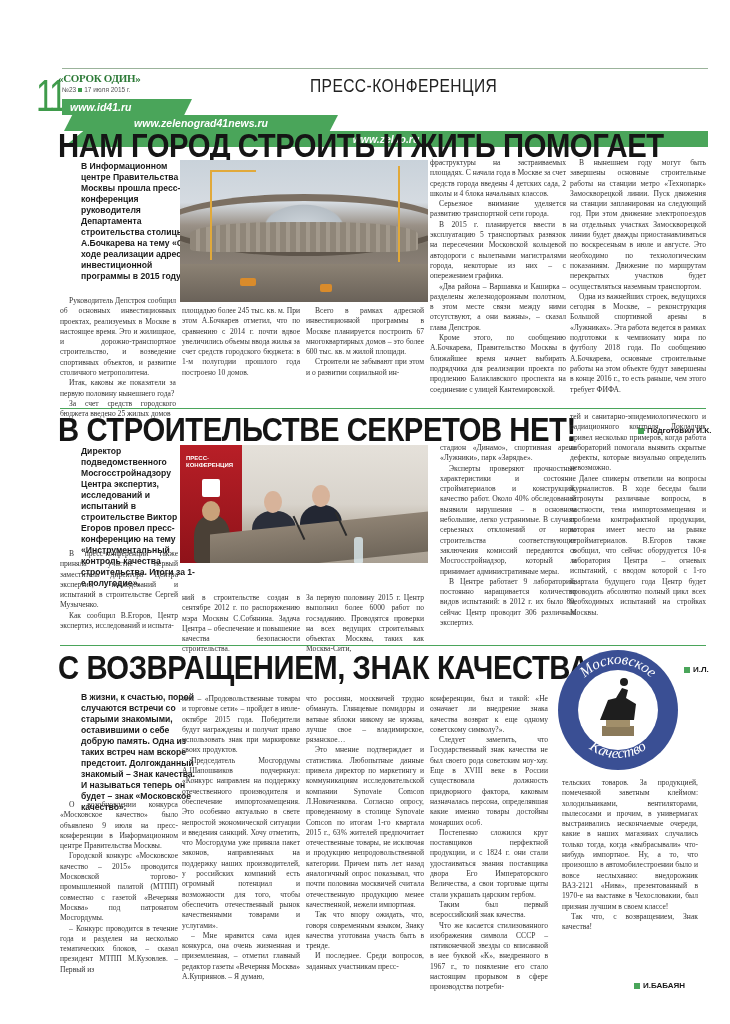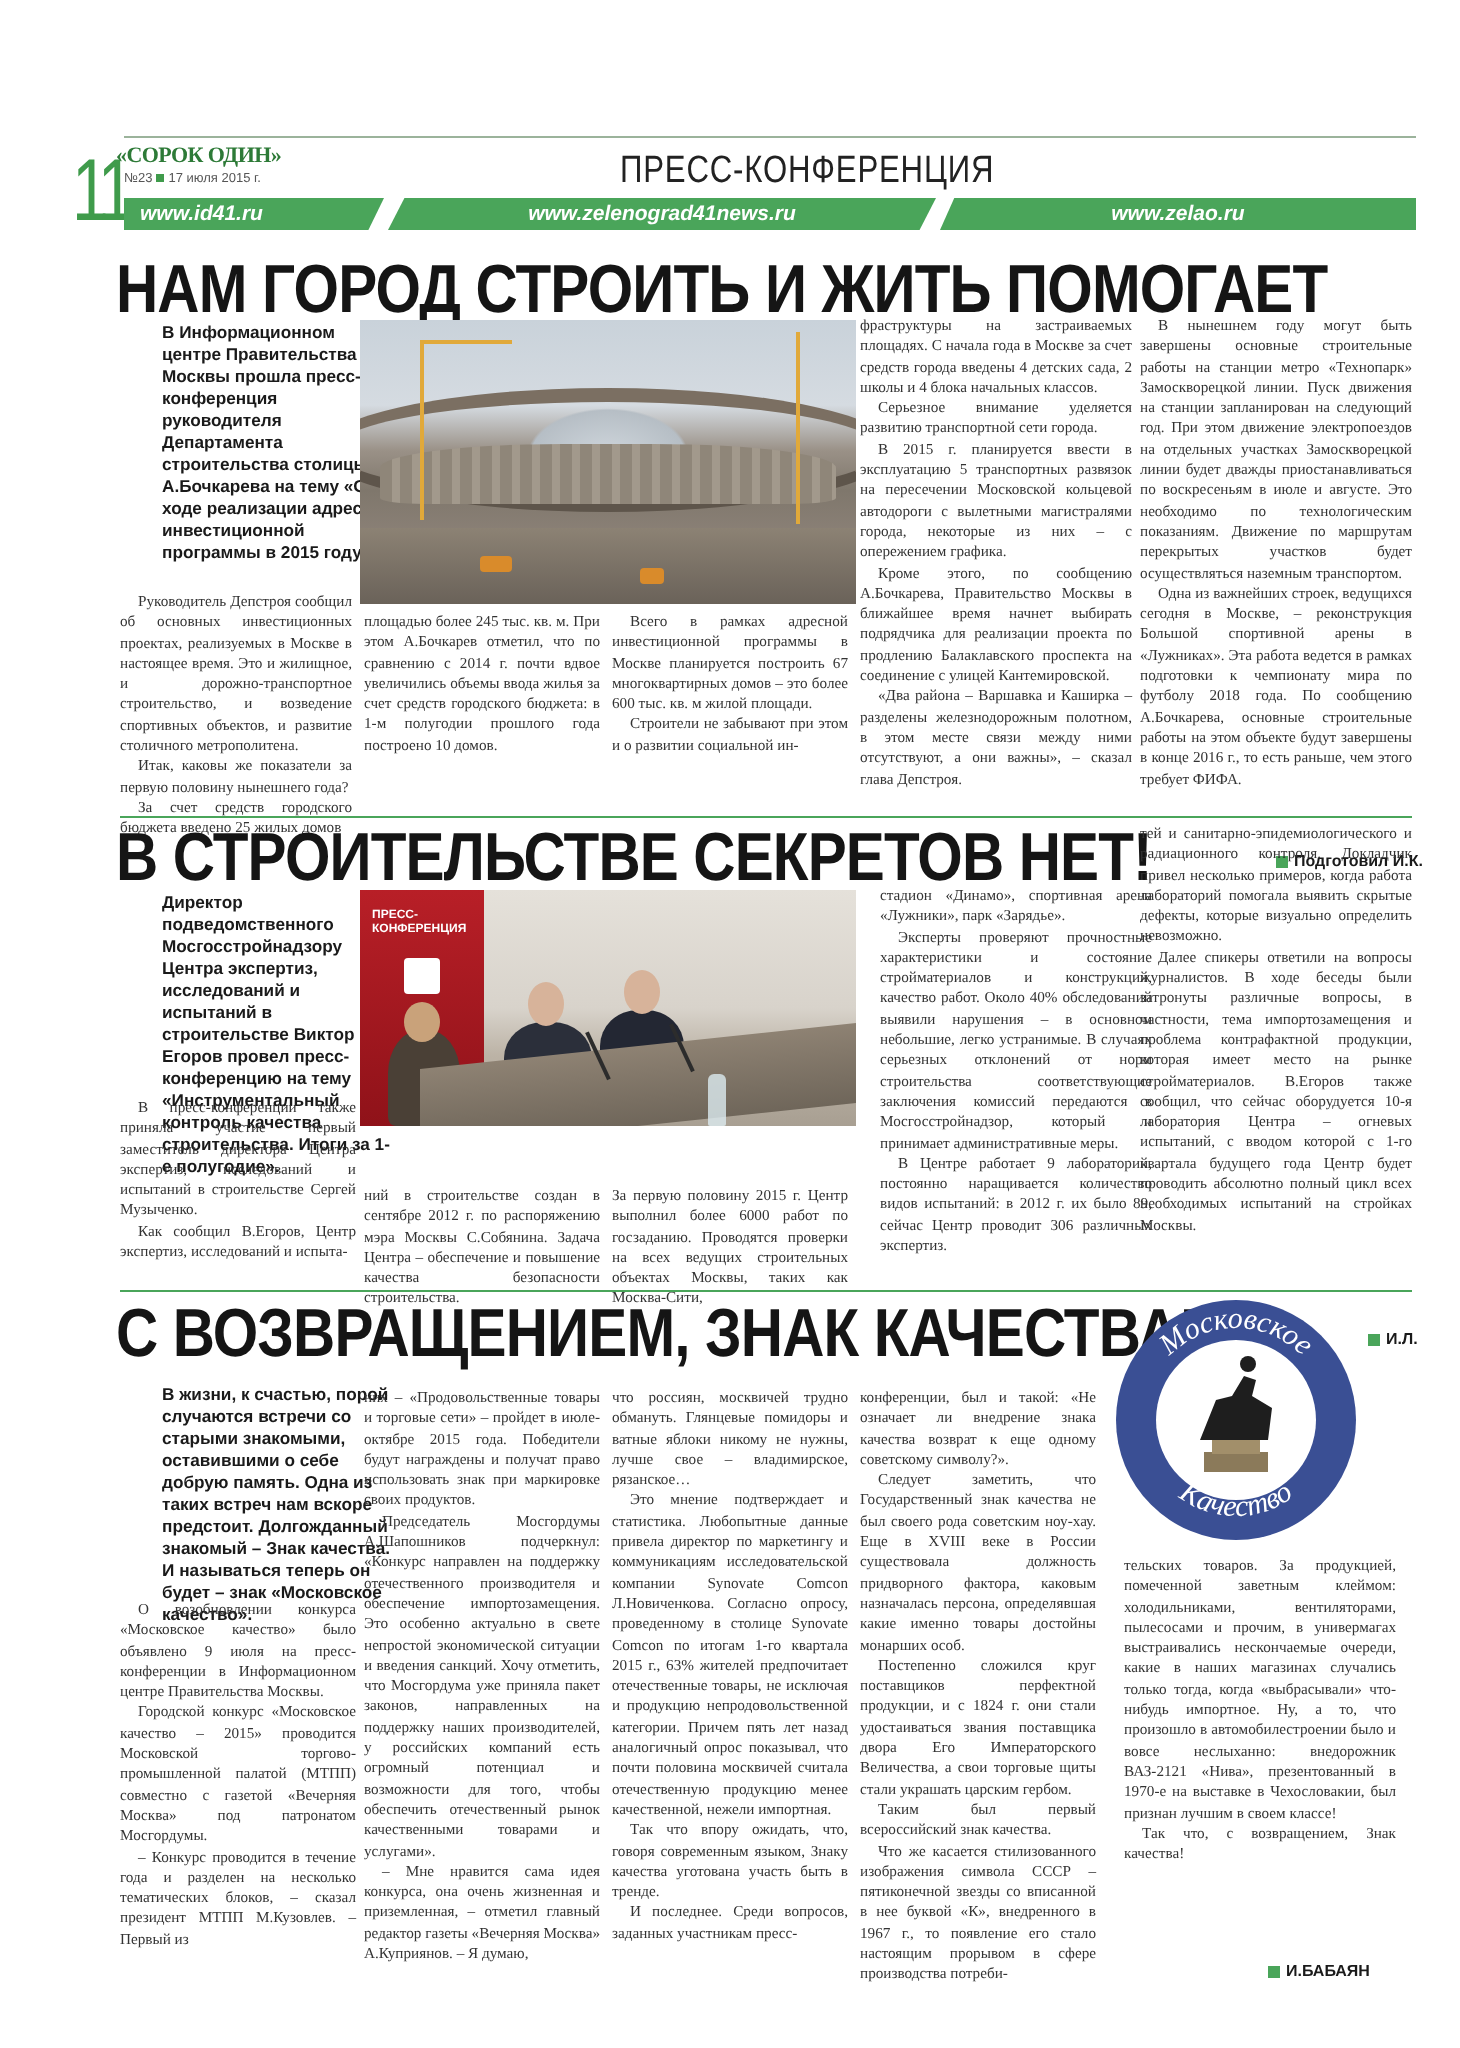--- a/index.html
+++ b/index.html
@@ -7,21 +7,21 @@
   body { font-family: "Liberation Serif", serif; color: #2a2a2a; position: relative; }
 
   
   .mast { position: absolute; left: 36px; top: 68px; width: 672px; height: 52px; }
   .mast .topline { position: absolute; left: 26px; right: 0; top: 0; border-top: 1px solid #9bb39b; }
   .pageno { position: absolute; left: 0; top: 6px; font-family: "Liberation Sans", sans-serif; font-size: 44px; font-weight: normal; color: #3f9b4b; letter-spacing: -4px; line-height: 44px; transform: scaleX(0.75); transform-origin: left; }
   .paper-name { position: absolute; left: 22px; top: 4px; font-family: "Liberation Serif", serif; font-size: 11px; font-weight: bold; color: #2d7a37; letter-spacing: -0.3px; }
   .issue { position: absolute; left: 26px; top: 18px; font-family: "Liberation Sans", sans-serif; font-size: 6.5px; color: #555; }
   .issue .sq { display: inline-block; width: 4px; height: 4px; background: #3f9b4b; margin: 0 2px; vertical-align: middle; }
   .rubric { position: absolute; left: 274px; top: 7px; font-family: "Liberation Sans", sans-serif; font-size: 19px; color: #222; letter-spacing: 0.5px; transform: scaleX(0.82); transform-origin: left; }
-  .greenbar { position: absolute; left: 26px; right: 0; top: 31px; height: 16px; display: flex; }
+  .greenbar { position: absolute; left: 26px; right: 0; top: 31px; height: 16px; display: flex; flex-direction: column; }
   .greenbar .seg { background: #4aa55a; color: #fff; font-family: "Liberation Sans", sans-serif; font-style: italic; font-weight: bold; font-size: 10.5px; line-height: 16px; height: 16px; }
   .greenbar .s1 { width: 130px; padding-left: 8px; clip-path: polygon(0 0, 100% 0, 94% 100%, 0 100%); }
   .greenbar .s2 { width: 274px; margin-left: 2px; text-align: center; clip-path: polygon(3% 0, 100% 0, 97% 100%, 0 100%); }
   .greenbar .s3 { flex: 1; margin-left: 2px; text-align: center; clip-path: polygon(3% 0, 100% 0, 100% 100%, 0 100%); }
 
   
   .headline { position: absolute; font-family: "Liberation Sans", sans-serif; font-weight: bold; color: #151515; letter-spacing: -0.5px; white-space: nowrap; transform-origin: left top; }
   .rule { position: absolute; left: 60px; width: 646px; border-top: 1.5px solid #4aa55a; }
 
   .col { position: absolute; font-family: "Liberation Serif", serif; font-size: 7.6px; line-height: 10.3px; color: #333; text-align: justify; }
@@ -98,22 +98,22 @@
   <p style="text-indent:0">площадью более 245 тыс. кв. м. При этом А.Бочкарев отметил, что по сравнению с 2014 г. почти вдвое увеличились объемы ввода жилья за счет средств городского бюджета: в 1-м полугодии прошлого года построено 10 домов.</p>
 </div>
 <div class="col" style="left:306px; top:306px; width:118px;">
   <p>Всего в рамках адресной инвестиционной программы в Москве планируется построить 67 многоквартирных домов – это более 600 тыс. кв. м жилой площади.</p>
   <p>Строители не забывают при этом и о развитии социальной ин-</p>
 </div>
 <div class="col" style="left:430px; top:158px; width:136px;">
   <p style="text-indent:0">фраструктуры на застраиваемых площадях. С начала года в Москве за счет средств города введены 4 детских сада, 2 школы и 4 блока начальных классов.</p>
   <p>Серьезное внимание уделяется развитию транспортной сети города.</p>
   <p>В 2015 г. планируется ввести в эксплуатацию 5 транспортных развязок на пересечении Московской кольцевой автодороги с вылетными магистралями города, некоторые из них – с опережением графика.</p>
+  <p>«Два района – Варшавка и Каширка – разделены железнодорожным полотном, в этом месте связи между ними отсутствуют, а они важны», – сказал глава Депстроя.</p>
   <p>Кроме этого, по сообщению А.Бочкарева, Правительство Москвы в ближайшее время начнет выбирать подрядчика для реализации проекта по продлению Балаклавского проспекта на соединение с улицей Кантемировской.</p>
-  <p>«Два района – Варшавка и Каширка – разделены железнодорожным полотном, в этом месте связи между ними отсутствуют, а они важны», – сказал глава Депстроя.</p>
 </div>
 <div class="col" style="left:570px; top:158px; width:136px;">
   <p>В нынешнем году могут быть завершены основные строительные работы на станции метро «Технопарк» Замоскворецкой линии. Пуск движения на станции запланирован на следующий год. При этом движение электропоездов на отдельных участках Замоскворецкой линии будет дважды приостанавливаться по воскресеньям в июле и августе. Это необходимо по технологическим показаниям. Движение по маршрутам перекрытых участков будет осуществляться наземным транспортом.</p>
   <p>Одна из важнейших строек, ведущихся сегодня в Москве, – реконструкция Большой спортивной арены в «Лужниках». Эта работа ведется в рамках подготовки к чемпионату мира по футболу 2018 года. По сообщению А.Бочкарева, основные строительные работы на этом объекте будут завершены в конце 2016 г., то есть раньше, чем этого требует ФИФА.</p>
 </div>
 <div class="sig" style="left:638px; top:390px;"><span class="sq"></span><span>Подготовил И.К.</span></div>
 
 <div class="rule" style="top:408px;"></div>
 
 <div class="headline" style="left:58px; top:410px; font-size:34px; transform:scaleX(0.86);">В СТРОИТЕЛЬСТВЕ СЕКРЕТОВ НЕТ!</div>

